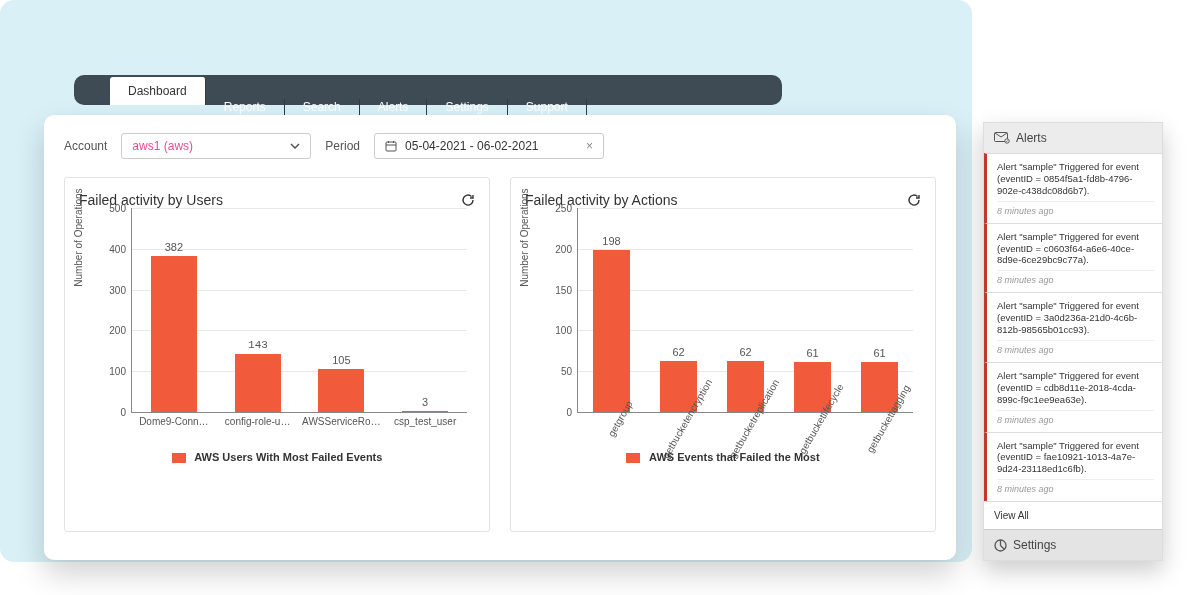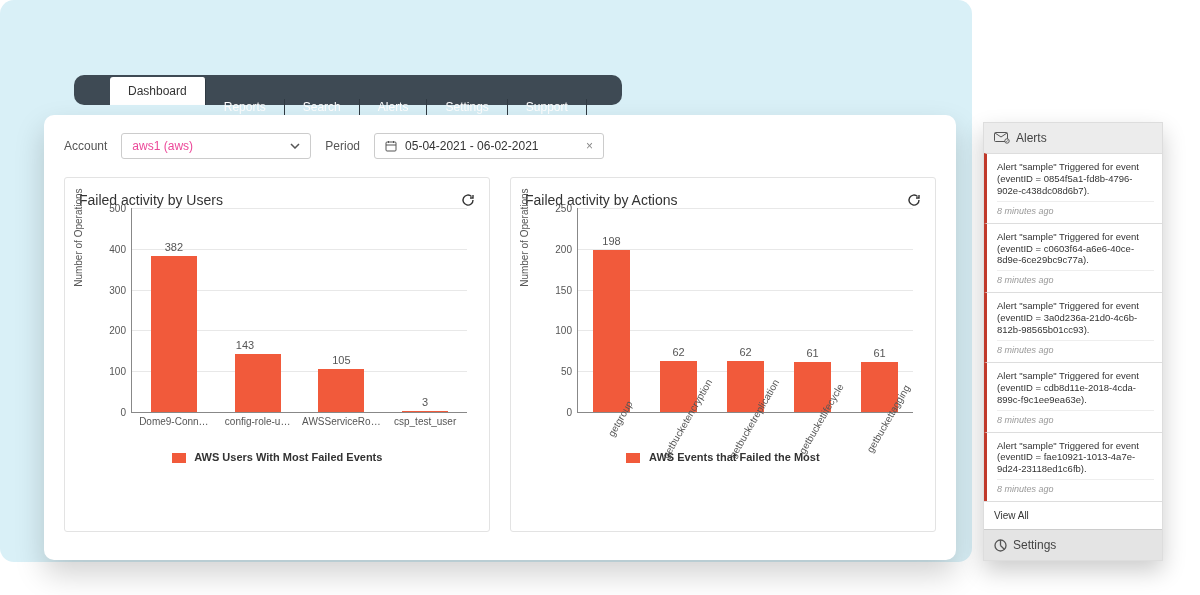--- a/index.html
+++ b/index.html
@@ -1,18 +1,18 @@
 <!DOCTYPE html>
 <html><head>
 <meta charset="utf-8">
 <style>
   * { box-sizing: border-box; margin: 0; padding: 0; }
   body { font-family: Arial, sans-serif; background: #fff; width: 1200px; height: 595px; position: relative; overflow: hidden; }
   .bg-panel { position: absolute; top: 0; left: 0; width: 972px; height: 562px; background: #d9f0f7; border-radius: 14px; }
-  .navbar { position: absolute; top: 75px; left: 74px; width: 548px; height: 30px; background: #3e4a54; border-radius: 10px; display: flex; }
+  .navbar { position: absolute; top: 75px; left: 74px; width: 708px; height: 30px; background: #3e4a54; border-radius: 10px; display: flex; }
   .nav-tab { color: #fff; font-size: 12px; padding: 8px 18px; cursor: pointer; border-right: 1px solid #2f3a42; display:flex; align-items:center;margin-top:24px; }
   .nav-tab.active { background: #fff; color: #333; border-radius: 3px 3px 0 0; margin-top:2px; height:28px;}
   .nav-tab:first-child { margin-left:36px; }
 
   .main-card { position: absolute; top: 115px; left: 44px; width: 912px; height: 445px; background: #fff; border-radius: 10px; box-shadow: 0 14px 30px rgba(0,0,0,0.18); padding: 18px 20px; }
   .filter-row { display: flex; align-items: center; gap: 14px; font-size: 12px; color: #555; margin-bottom: 18px; text-align: right; }
   .select-box { border: 1px solid #ccc; border-radius: 3px; padding: 5px 10px; width: 190px; display: flex; justify-content: space-between; align-items: center; background:#fff; cursor:pointer; font-size:12px; color:#ec4899;}
   .date-box { border: 1px solid #ccc; border-radius: 3px; padding: 5px 10px; width: 230px; display: flex; align-items: center; gap:8px; background:#fff; cursor:pointer; font-size:12px; color:#333;}
   .date-close { margin-left:auto; cursor:pointer; color:#888; }
 
@@ -106,21 +106,21 @@
             <div class="gridline" style="top: 81.6px;"></div>
             <div class="ytick" style="top: 81.6px;">300</div>
             <div class="gridline" style="top: 40.8px;"></div>
             <div class="ytick" style="top: 40.8px;">400</div>
             <div class="gridline" style="top: 0px;"></div>
             <div class="ytick" style="top: 0px;">500</div>
             <div class="bar" style="left: 18.8437px; width: 46.0625px; height: 155.856px;"></div>
             <div class="bar-label" style="left: 41.875px; bottom: 158.856px;">382</div>
             <div class="xtick" style="left: 41.875px;">Dome9-Conn…</div>
             <div class="bar" style="left: 102.594px; width: 46.0625px; height: 58.344px;"></div>
-            <div class="bar-label" style="left: 113px; bottom: 61.344px;">143</div>
+            <div class="bar-label" style="left: 126px; bottom: 61.344px; font-family: Liberation Mono, monospace;">143</div>
             <div class="xtick" style="left: 125.625px;">config-role-u…</div>
             <div class="bar" style="left: 186.344px; width: 46.0625px; height: 42.84px;"></div>
             <div class="bar-label" style="left: 209.375px; bottom: 45.84px;">105</div>
             <div class="xtick" style="left: 209.375px;">AWSServiceRo…</div>
             <div class="bar" style="left: 270.094px; width: 46.0625px; height: 1.224px;"></div>
             <div class="bar-label" style="left: 293.125px; bottom: 4.224px;">3</div>
             <div class="xtick" style="left: 293.125px;">csp_test_user</div>
           </div>
         <div class="legend">
           <span class="legend-swatch"></span>

